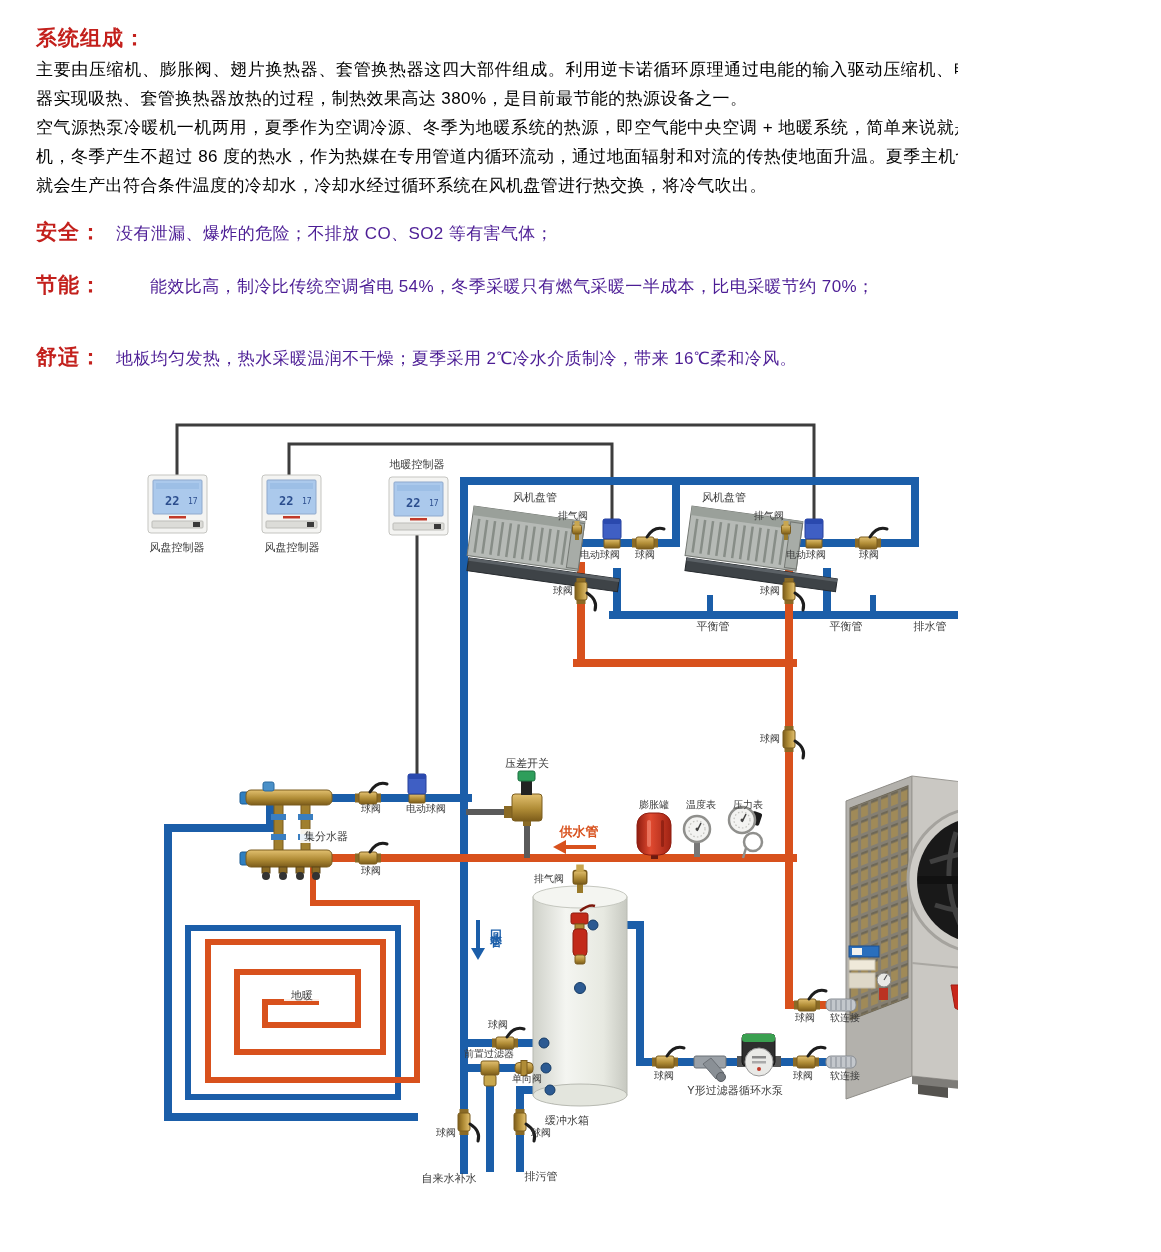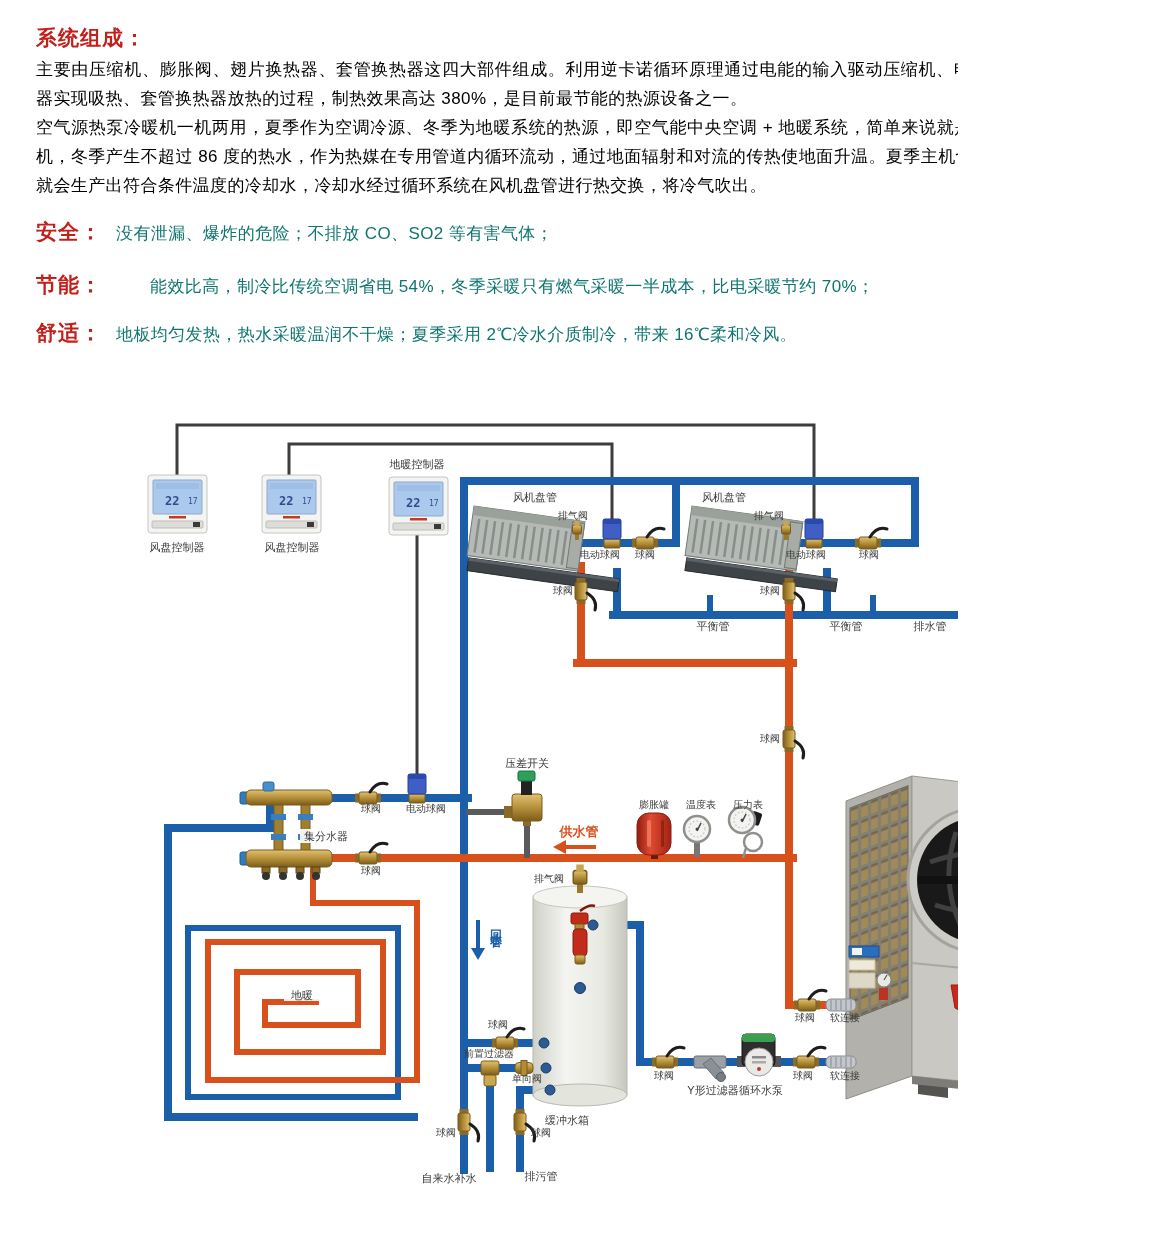--- a/index.html
+++ b/index.html
@@ -4,22 +4,22 @@
 <style>
   html,body{margin:0;padding:0;background:#ffffff;}
   .page{position:relative;width:958px;height:1252px;background:#fff;overflow:hidden;
         font-family:"Liberation Sans",sans-serif;color:#3a3a3a;}
   .abs{position:absolute;}
   .sec-title{left:36px;top:24px;font-size:21px;font-weight:bold;color:#c3201c;letter-spacing:1px;}
   .bodytext{left:36px;top:55px;width:1094px;font-size:17px;line-height:29px;color:#000000;
             text-align:justify;letter-spacing:.4px;}
   .feature{left:36px;display:flex;align-items:baseline;gap:14px;}
   .feature .flabel{font-size:21px;font-weight:bold;color:#c3201c;letter-spacing:1px;white-space:nowrap;}
-  .feature .ftext{font-size:17px;color:#0f766e;letter-spacing:.4px;}
-  .f1{top:218px;text-align:right;} .f2{top:271px;gap:48px;} .f3{top:319px;}
+  .feature .ftext{font-size:17px;color:#4c1d95;letter-spacing:.4px;}
+  .f1{top:218px;text-align:right;} .f2{top:271px;gap:48px;} .f3{top:343px;}
   svg text{font-family:"Liberation Sans",sans-serif;font-size:11px;fill:#3a3a3a;}
   svg text.sm{font-size:10px;}
   svg text.lcd{font-family:"DejaVu Sans Mono",monospace;font-size:12px;font-weight:bold;fill:#2c4e8e;}
   svg text.lcd2{font-family:"DejaVu Sans Mono",monospace;font-size:8px;fill:#2c4e8e;}
   svg text.orange{fill:#d8511d;font-weight:bold;font-size:13px;}
   svg text.brand{font-size:9px;font-weight:bold;fill:#ffffff;}
   svg text.brand2{font-size:4.5px;fill:#f6cdc5;}
   .vtext{left:487px;top:920px;writing-mode:vertical-rl;color:#1b5ea9;font-size:12px;
          letter-spacing:3px;font-weight:bold;}
 </style>

